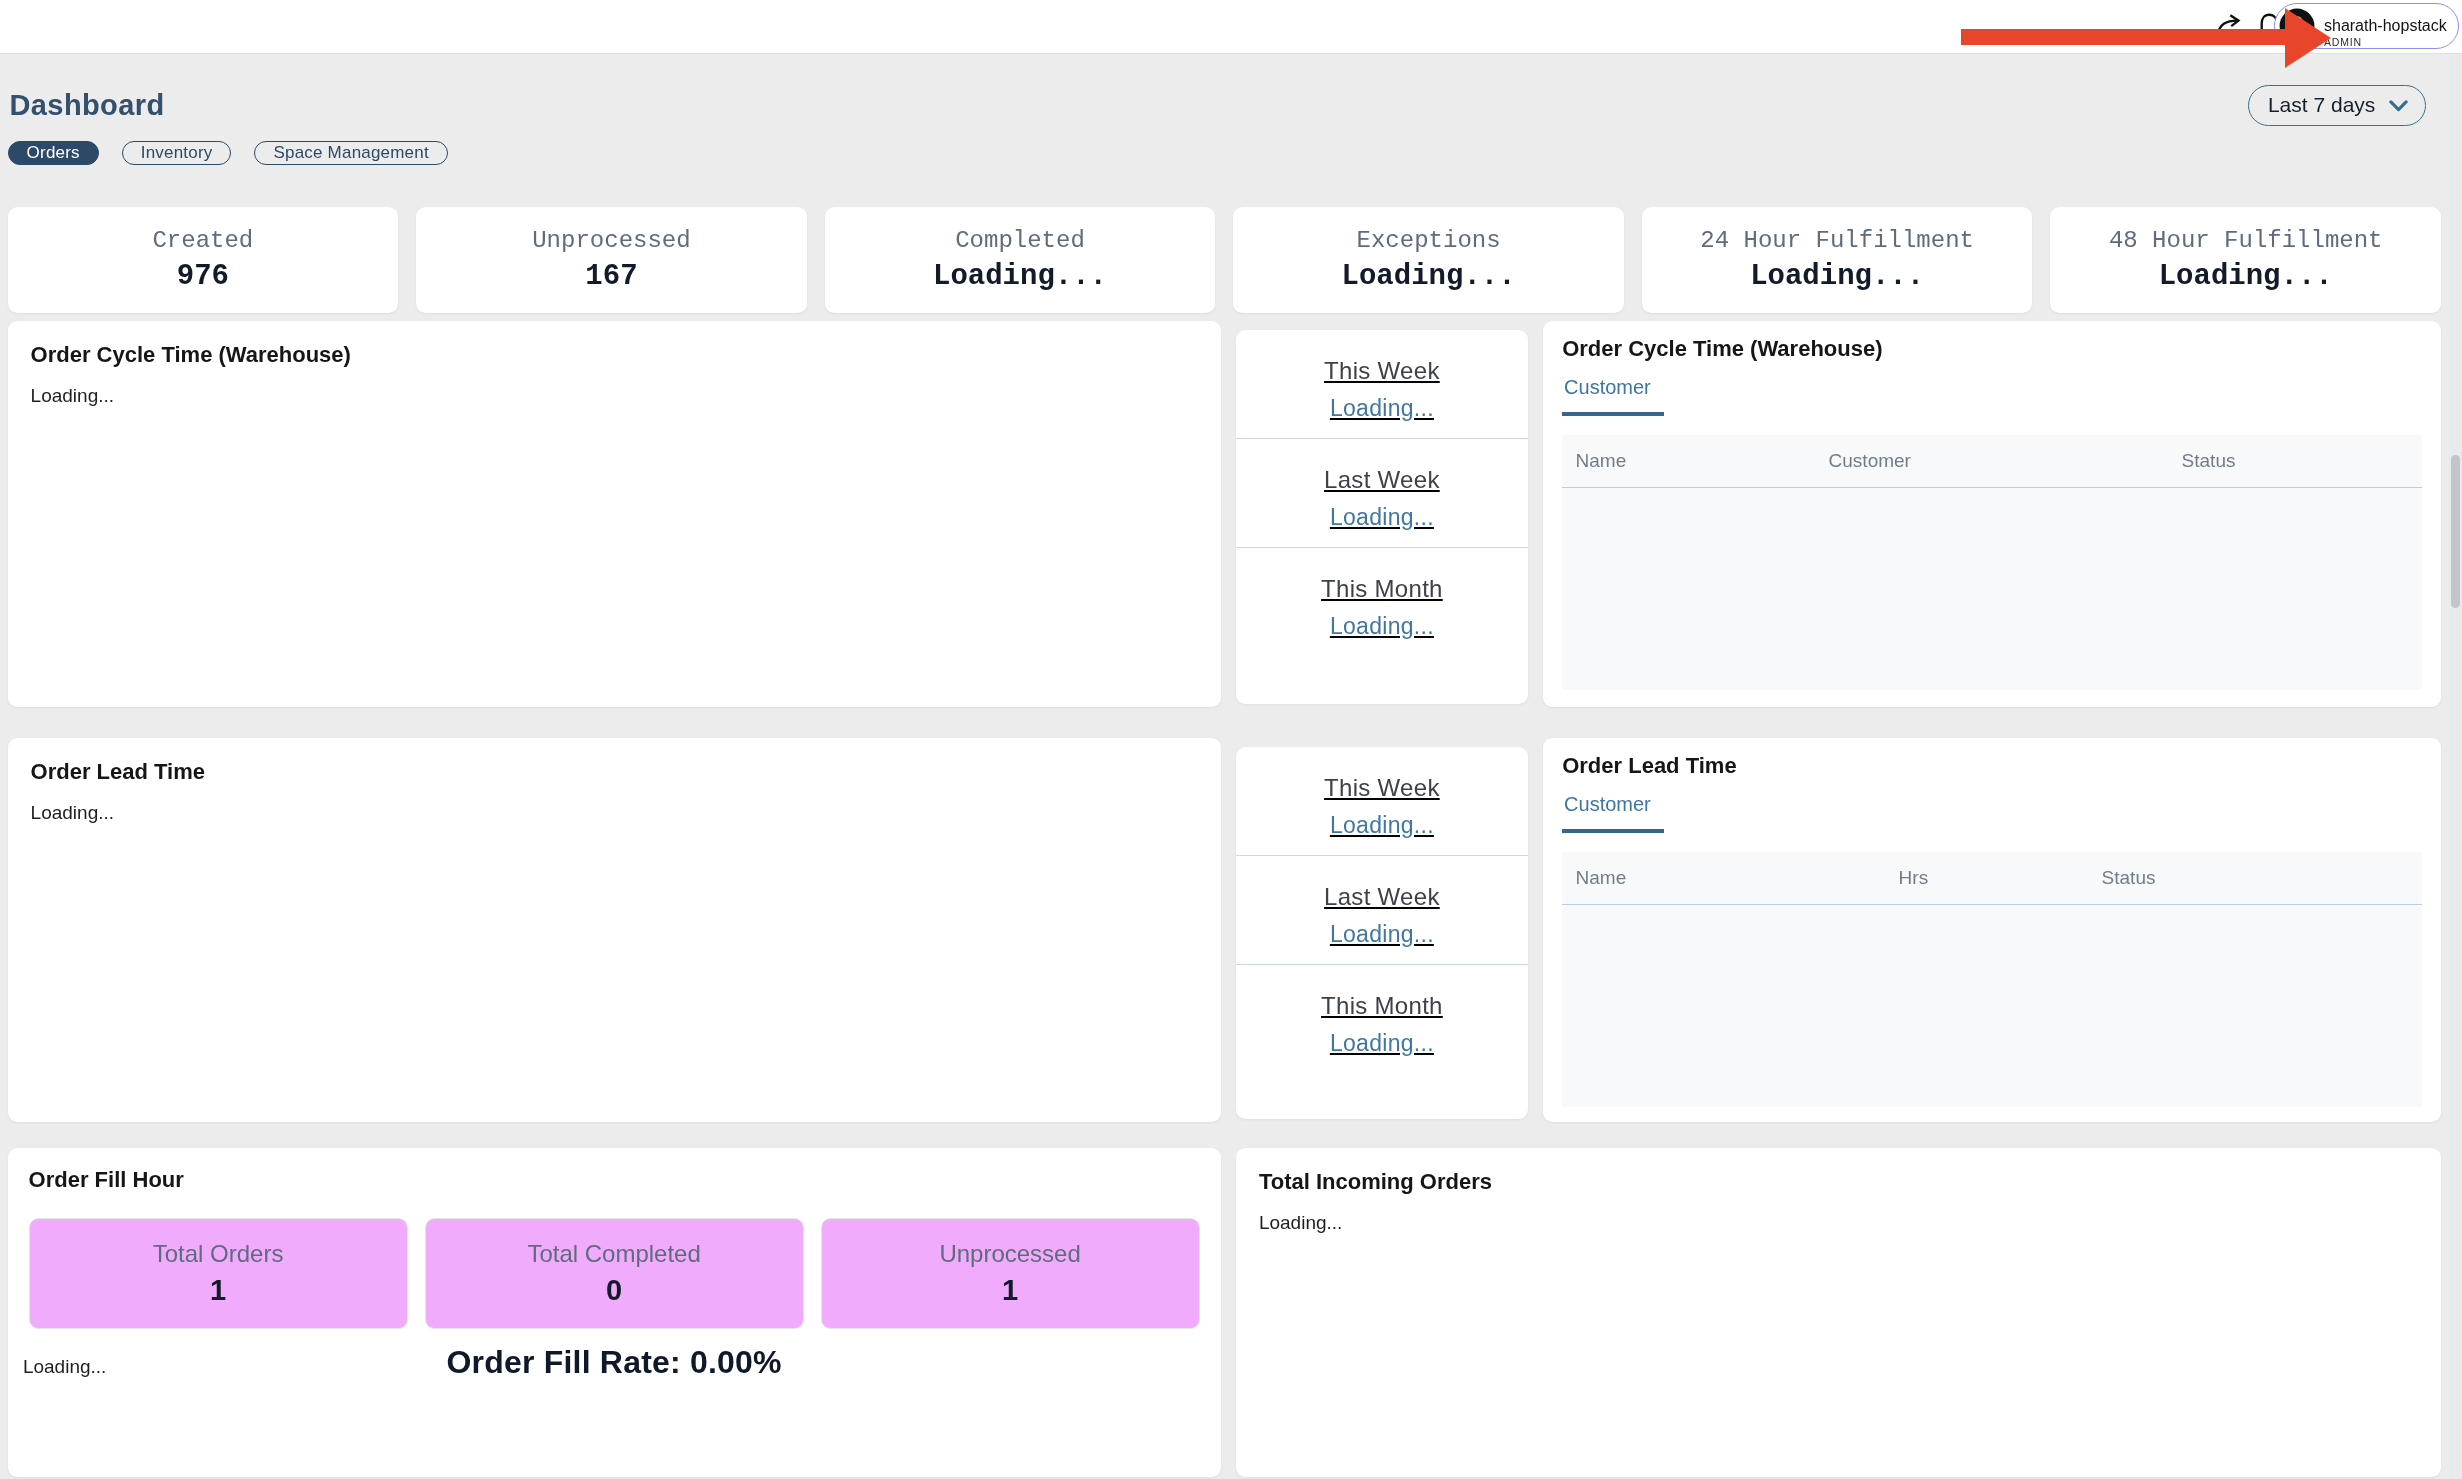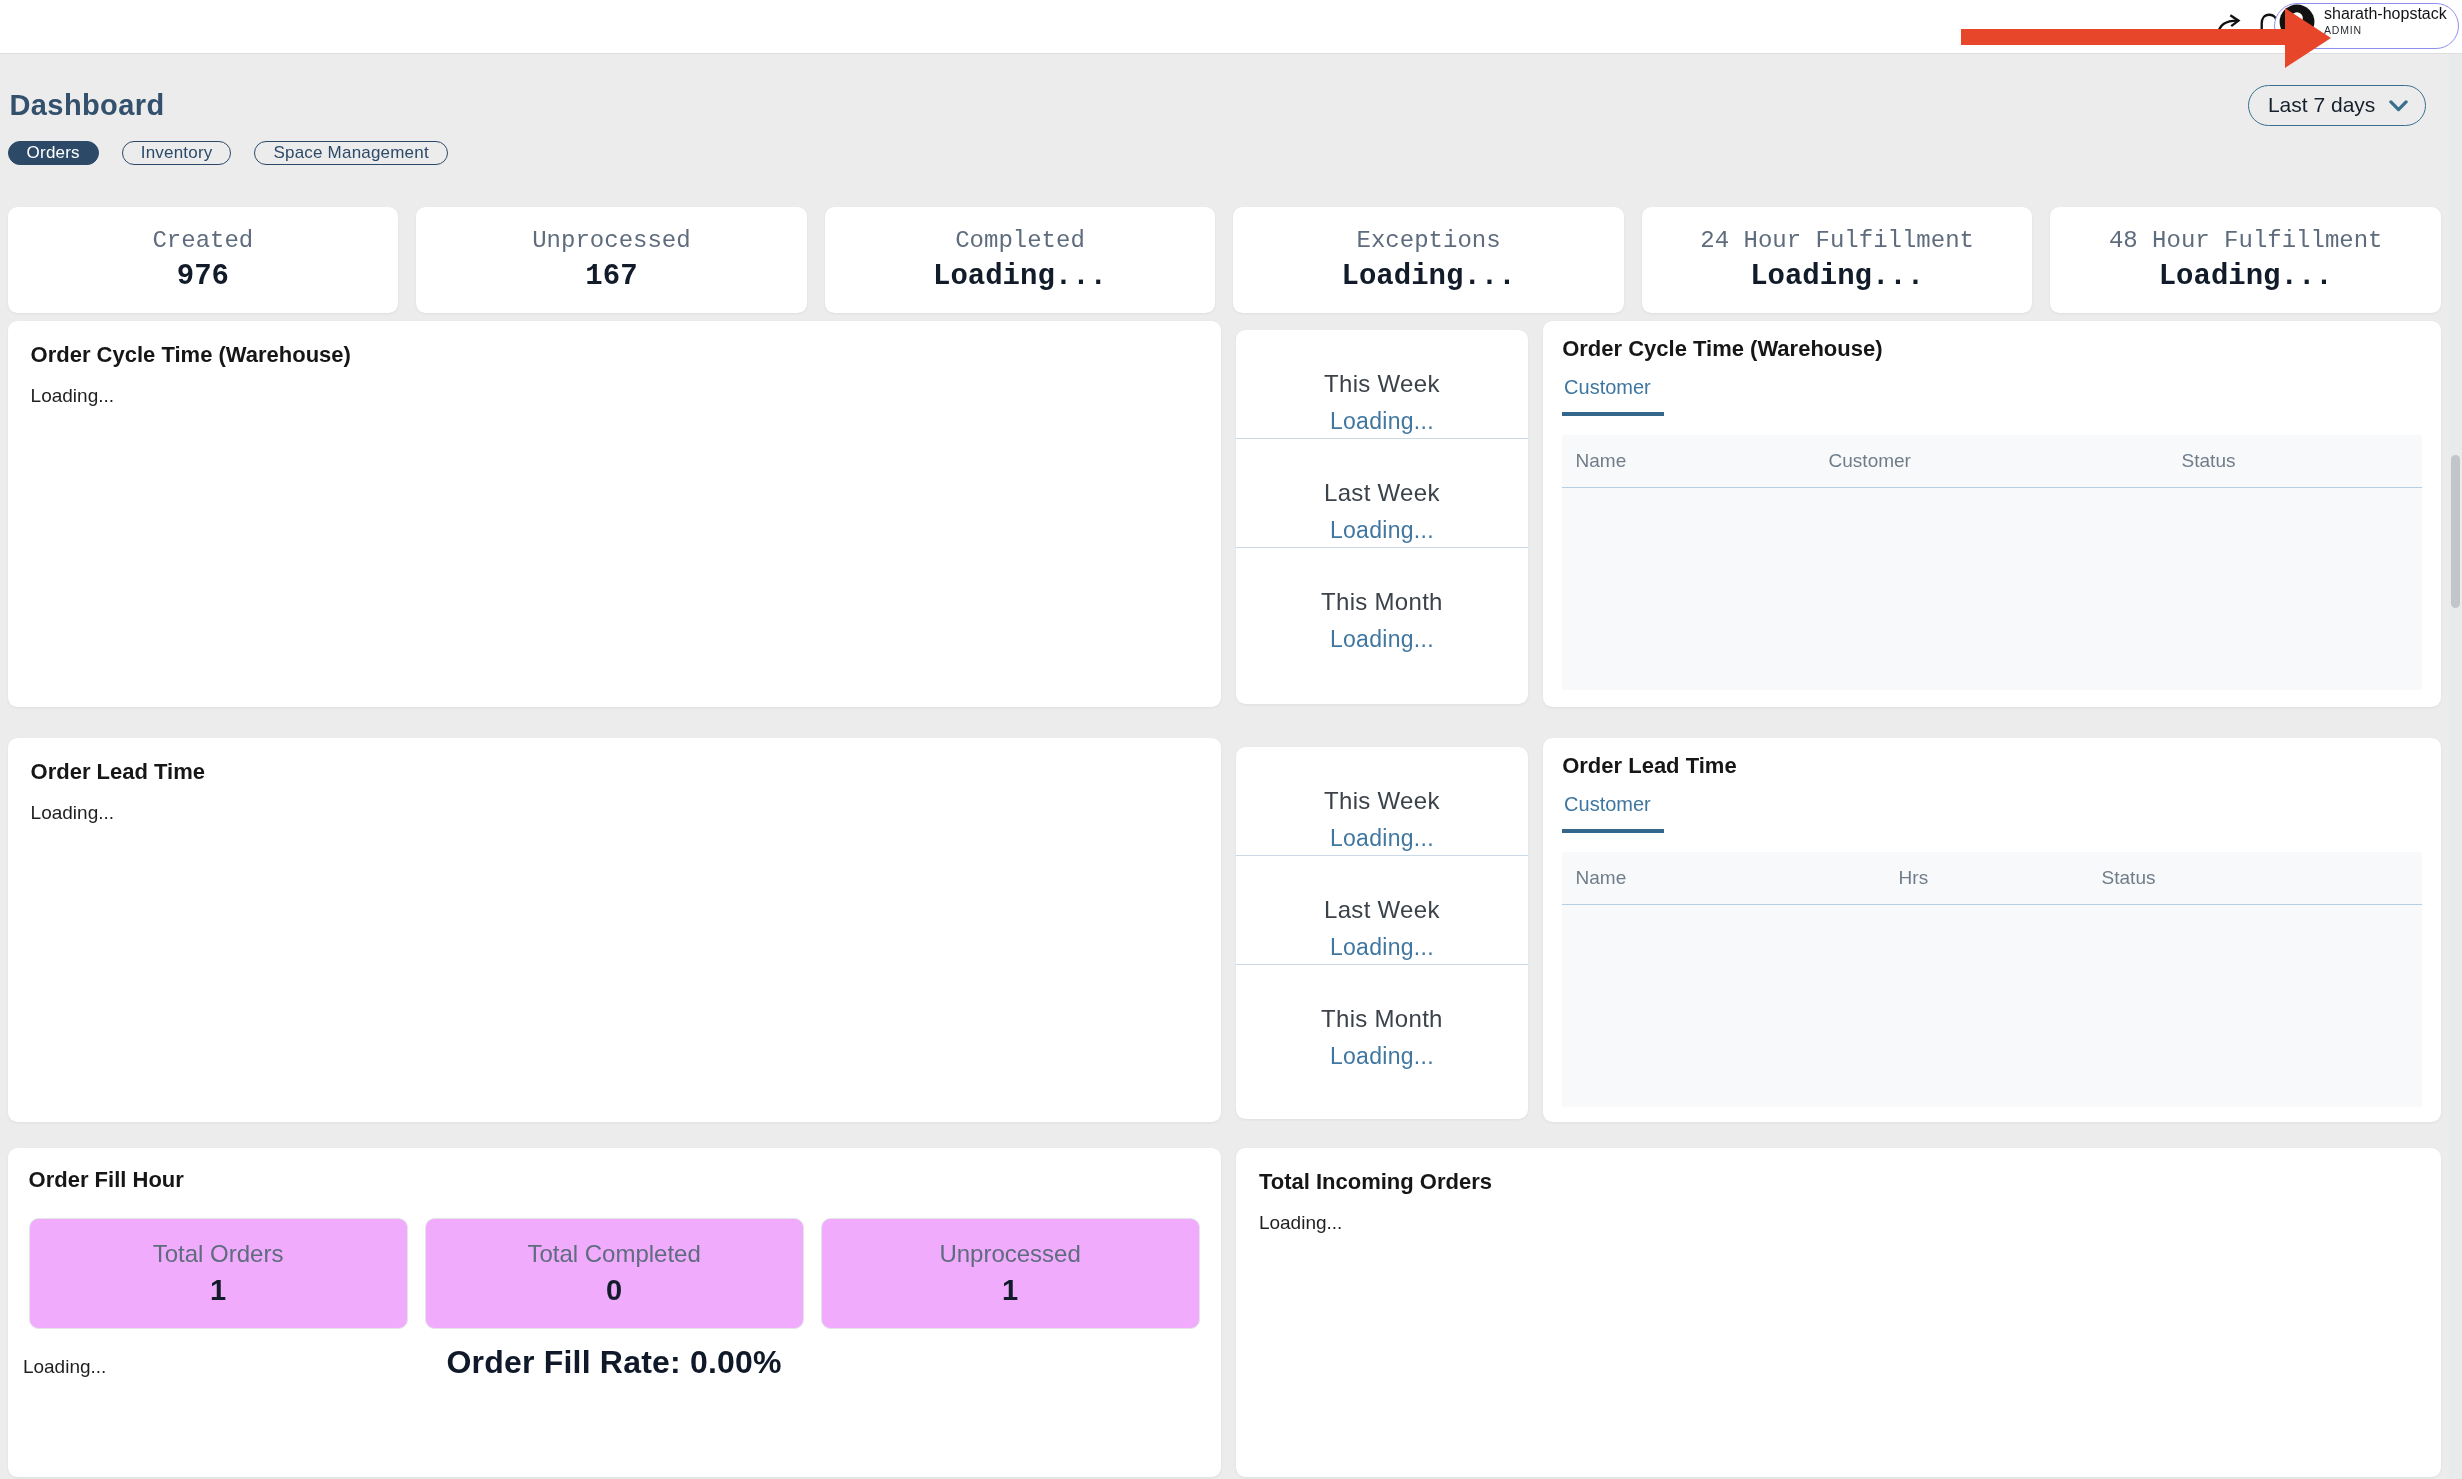--- a/index.html
+++ b/index.html
@@ -20,21 +20,21 @@
   }
   .tb-icon { position: absolute; top: 11.4px; cursor: pointer; }
   .tb-icon.redirect { left: 2214px; }
   .tb-icon.bell { left: 2254px; }
   .user-chip {
     position: absolute; top: 2.9px; right: 2.9px;
     height: 46px;
     border: 1.9px solid #8F8FF0;
     border-radius: 25px;
     background: #FFFFFF;
-    display: flex; align-items: flex-start;
+    display: flex; align-items: flex-end;
     padding: 0 11.4px 0 4.8px;
     gap: 8.6px;
     cursor: pointer;
   }
   .chip-name { font-size: 16px; color: #111317; line-height: 19px; }
   .chip-role { font-size: 10.5px; color: #2A2D31; letter-spacing: 0.8px; margin-top: 1px; }
   
   .annot-shaft {
     position: absolute; left: 1961px; top: 29px;
     width: 326px; height: 16px;
@@ -107,22 +107,23 @@
     background: #FFFFFF;
     border-radius: 9.5px;
     box-shadow: 0 1px 2.9px rgba(0,0,0,0.06);
   }
   .chart-panel { padding: 21px 23px; }
   .panel-title { font-size: 22px; color: #161616; }
   .panel-loading { font-size: 19px; color: #1F1F1F; margin-top: 17px; }
   
   .summary-card { margin-top: 9.5px; margin-bottom: 2.9px; display: flex; flex-direction: column; }
   .summary-section {
-    height: 109px; padding-top: 40px; text-align: center;
+    height: 109px; padding-top: 27px; text-align: center;
     border-bottom: 1px solid #CBD8E5;
+    text-decoration: underline;
   }
   .summary-section:last-child { border-bottom: none; flex: 1; }
   .summary-label { font-size: 24px; color: #3C4249; letter-spacing: 0.3px; }
   .summary-loading { font-size: 23px; color: #4077A1; margin-top: 9.5px; letter-spacing: 0.3px; }
   
   .table-panel { padding: 15.3px 19px; }
   .cust-tab {
     display: inline-block;
     margin-top: 14.3px;
     font-size: 20px; color: #3E76A0;

